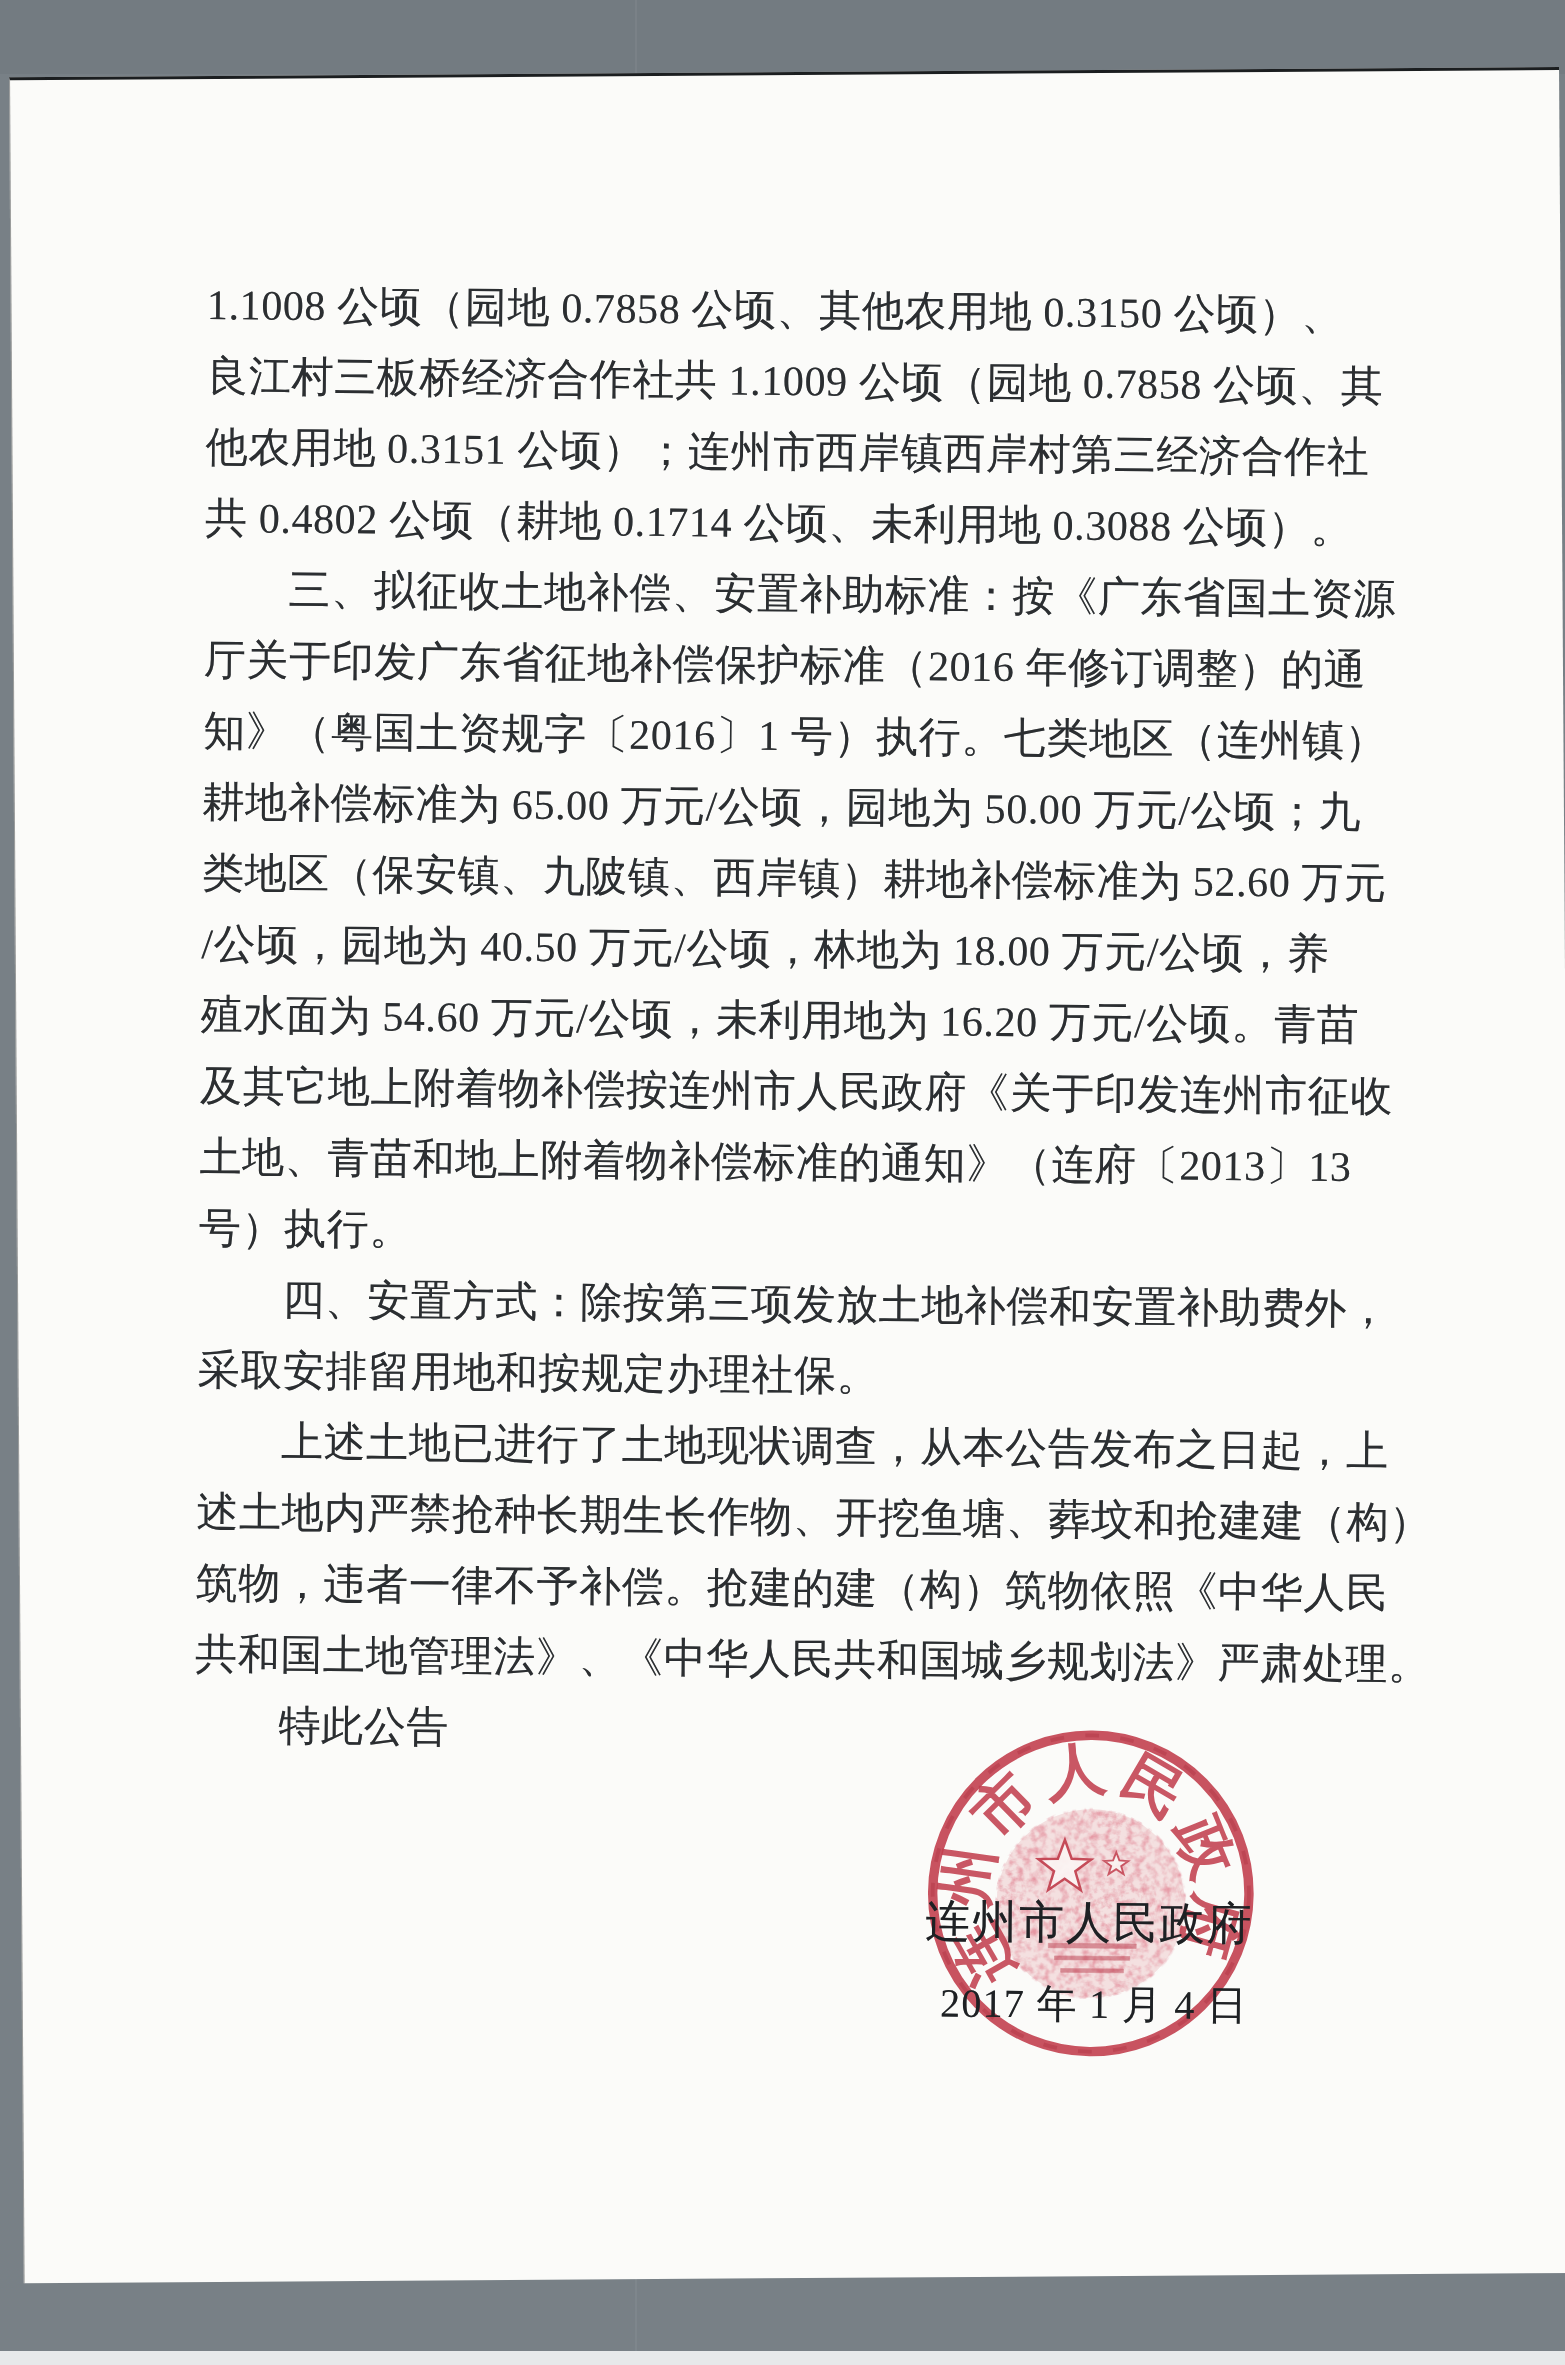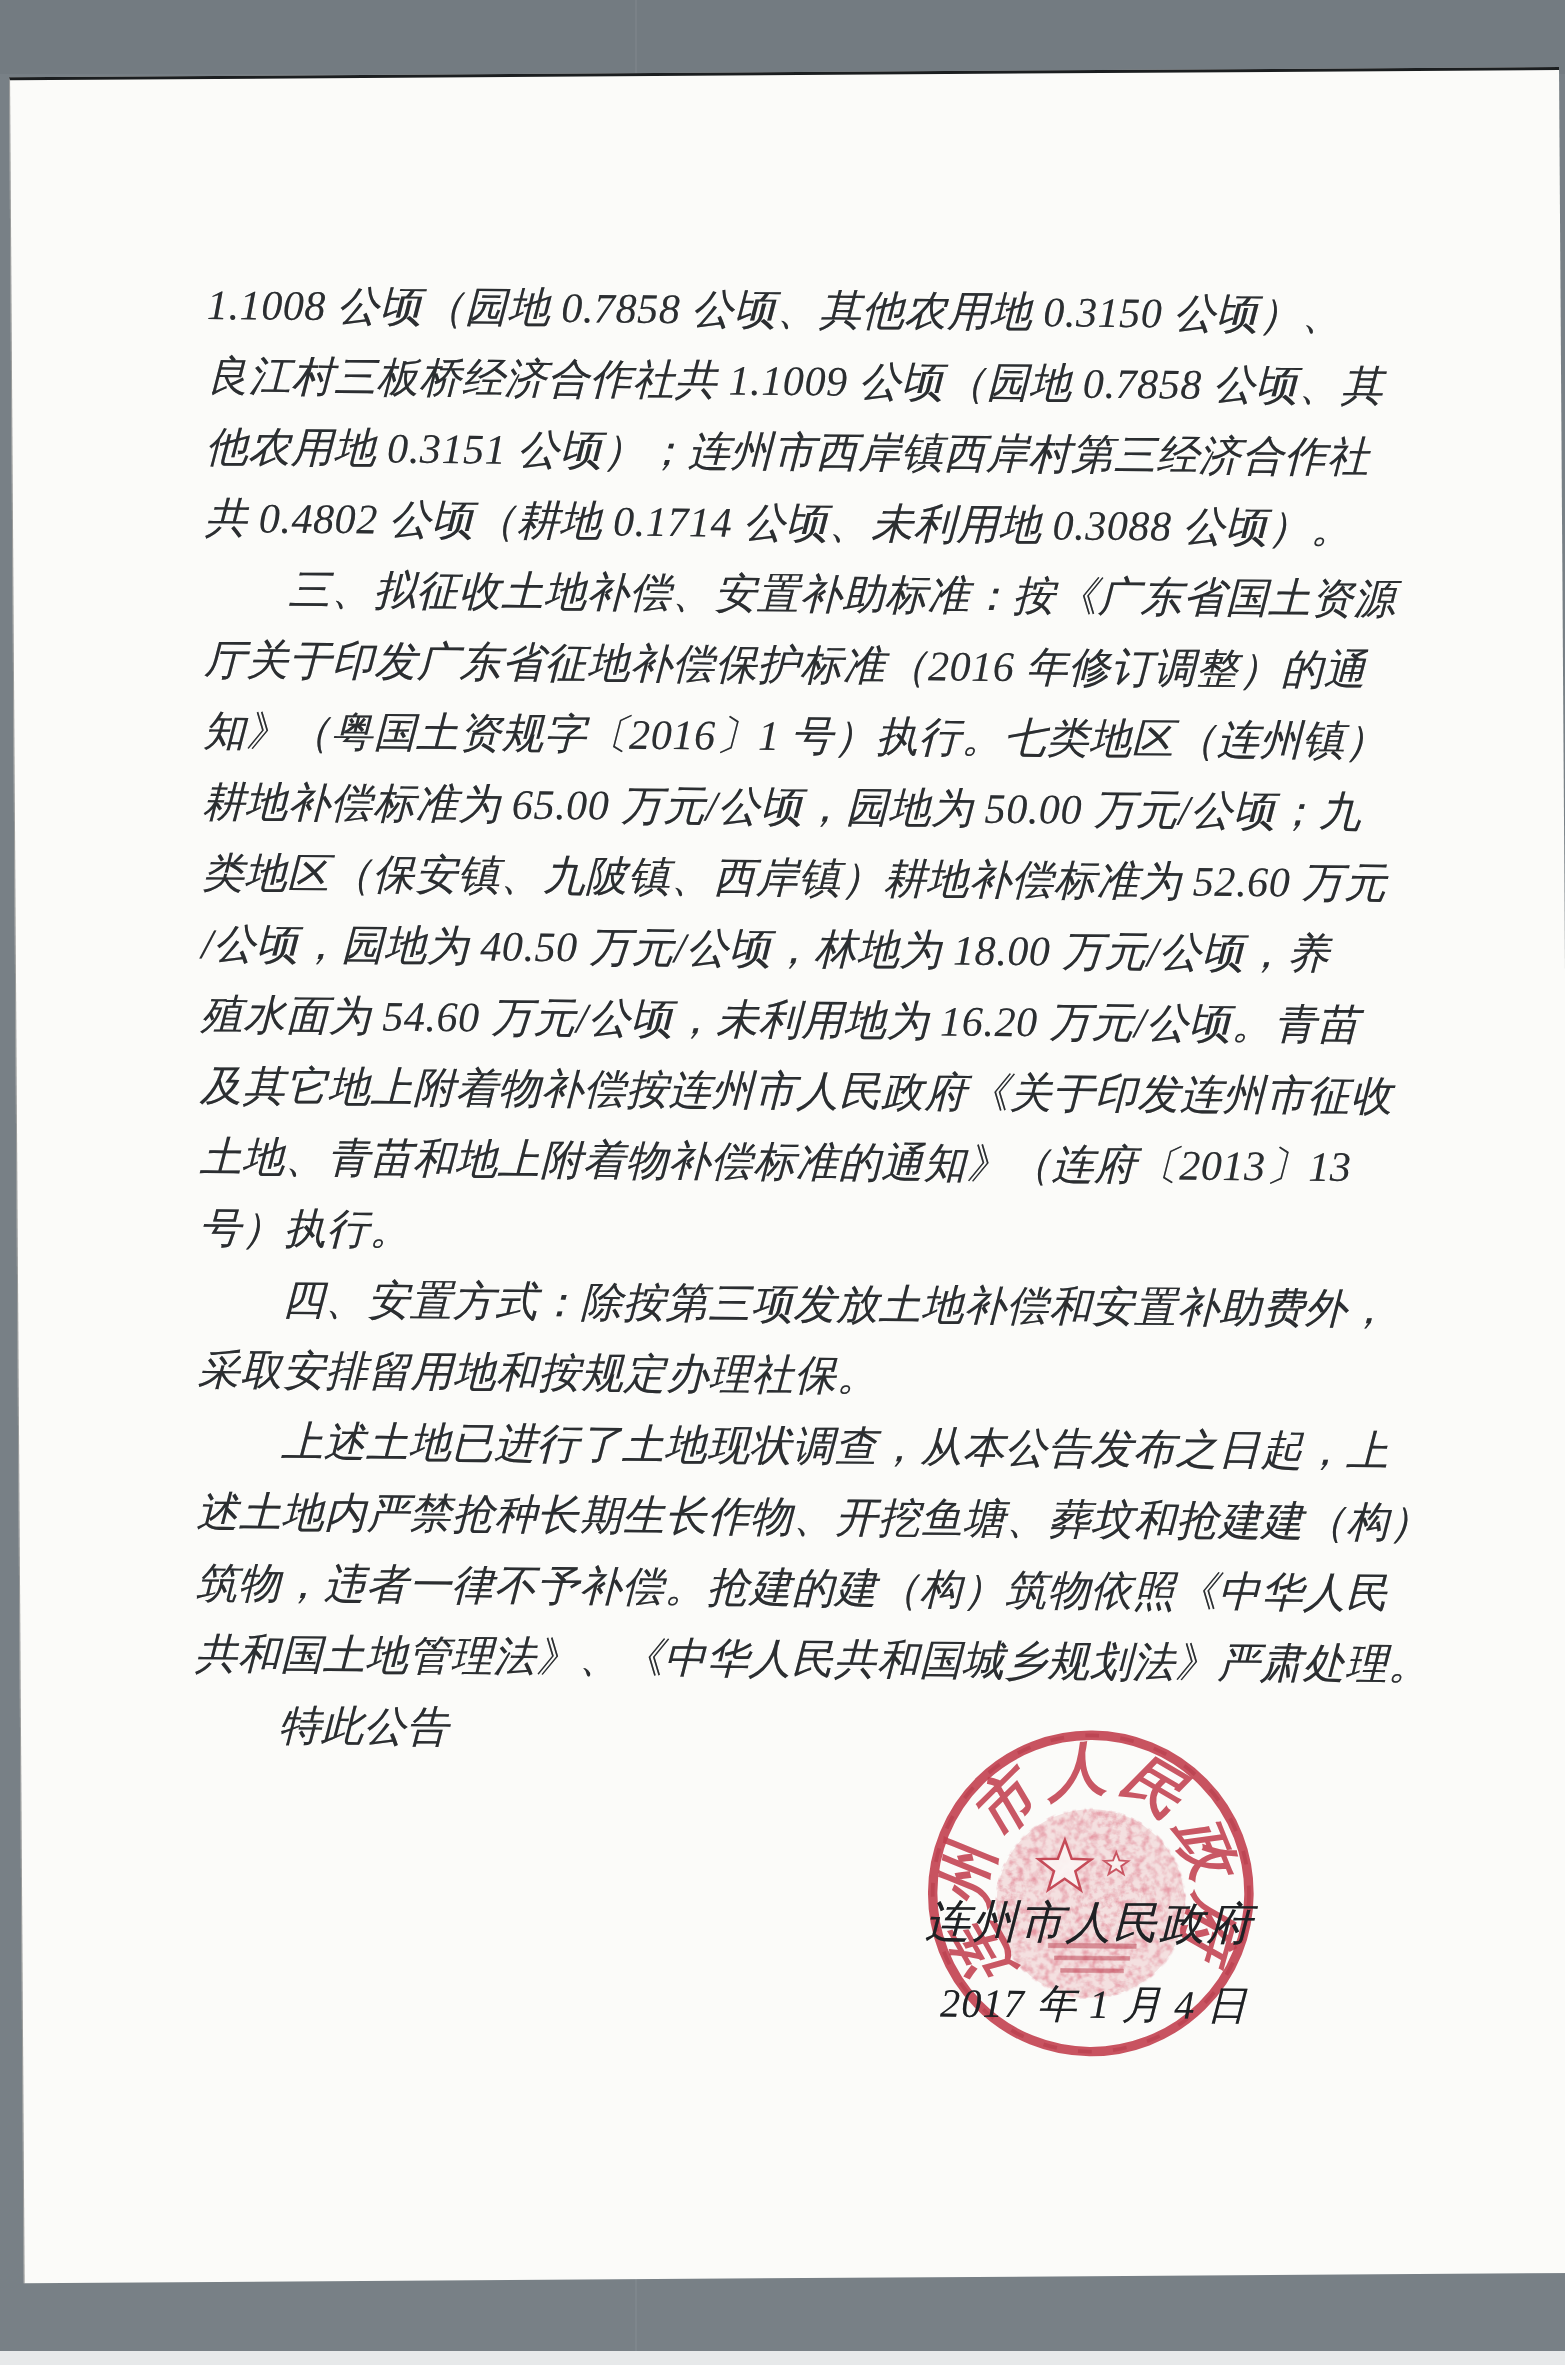--- a/index.html
+++ b/index.html
@@ -1,17 +1,17 @@
 <!DOCTYPE html>
 <html style="font-size:10px"><head>
 <meta charset="utf-8">
 <style>
   html,body{margin:0;padding:0;background:#788086;width:1565px;height:2366px;overflow:hidden;
             font-family:"Liberation Serif","DejaVu Serif",serif;}
-  #stage{position:absolute;left:0;top:0;width:1565px;height:2030px;font-style:italic;}
+  #stage{position:absolute;left:0;top:0;width:1565px;height:2030px;}
   
   #top-band{position:absolute;left:0;top:0;width:1565px;height:74px;background:#737b81;}
   
   #seam{position:absolute;left:635px;top:0;width:1.9px;height:2366px;background:rgba(255,255,255,0.05);}
   
   #paper{position:absolute;left:8.8px;top:67px;width:1549px;height:2203px;background:#fbfbf9;
          transform:rotate(-0.38deg);transform-origin:top right;
          border-top:3.1px solid #1b1e20;border-left:1.9px solid rgba(35,39,42,0.45);}
   
   #bottom-strip{position:absolute;left:0;top:2351px;width:1565px;height:15px;background:#e7e9ea;}

